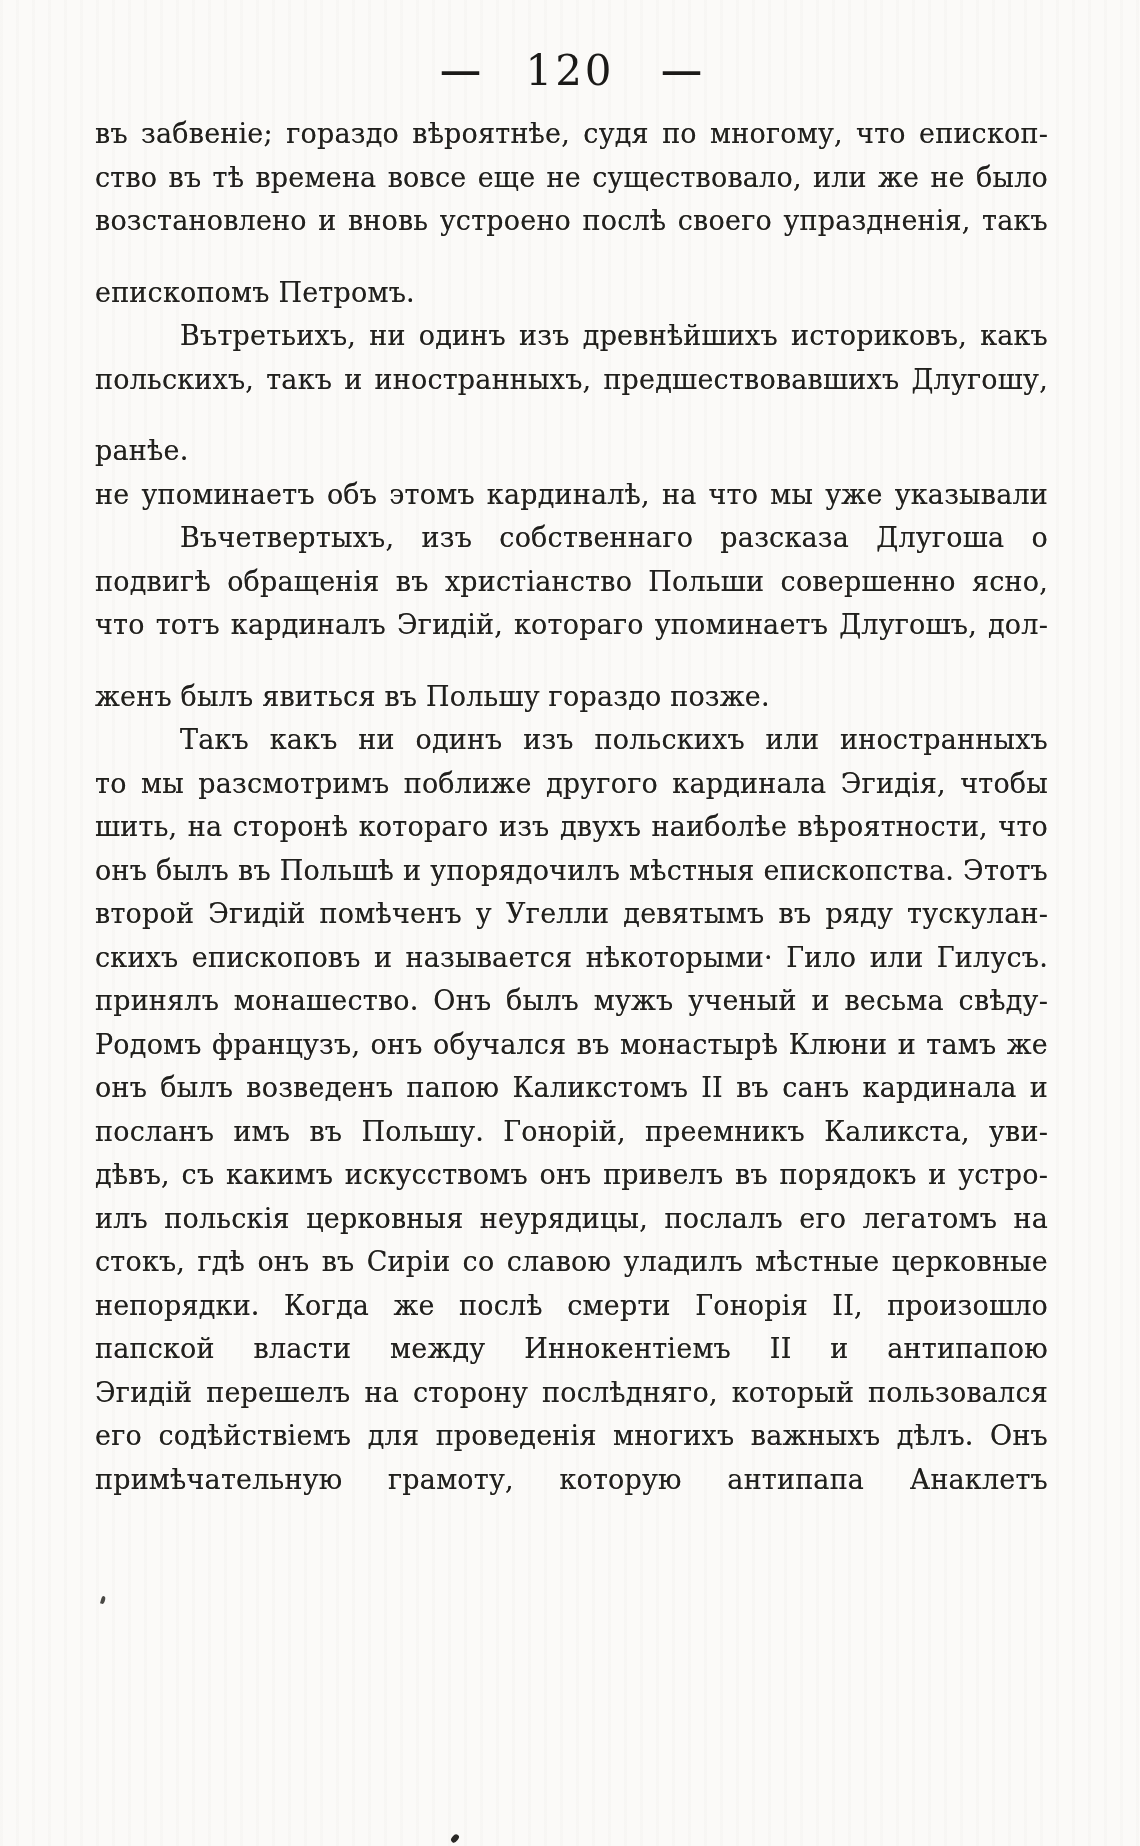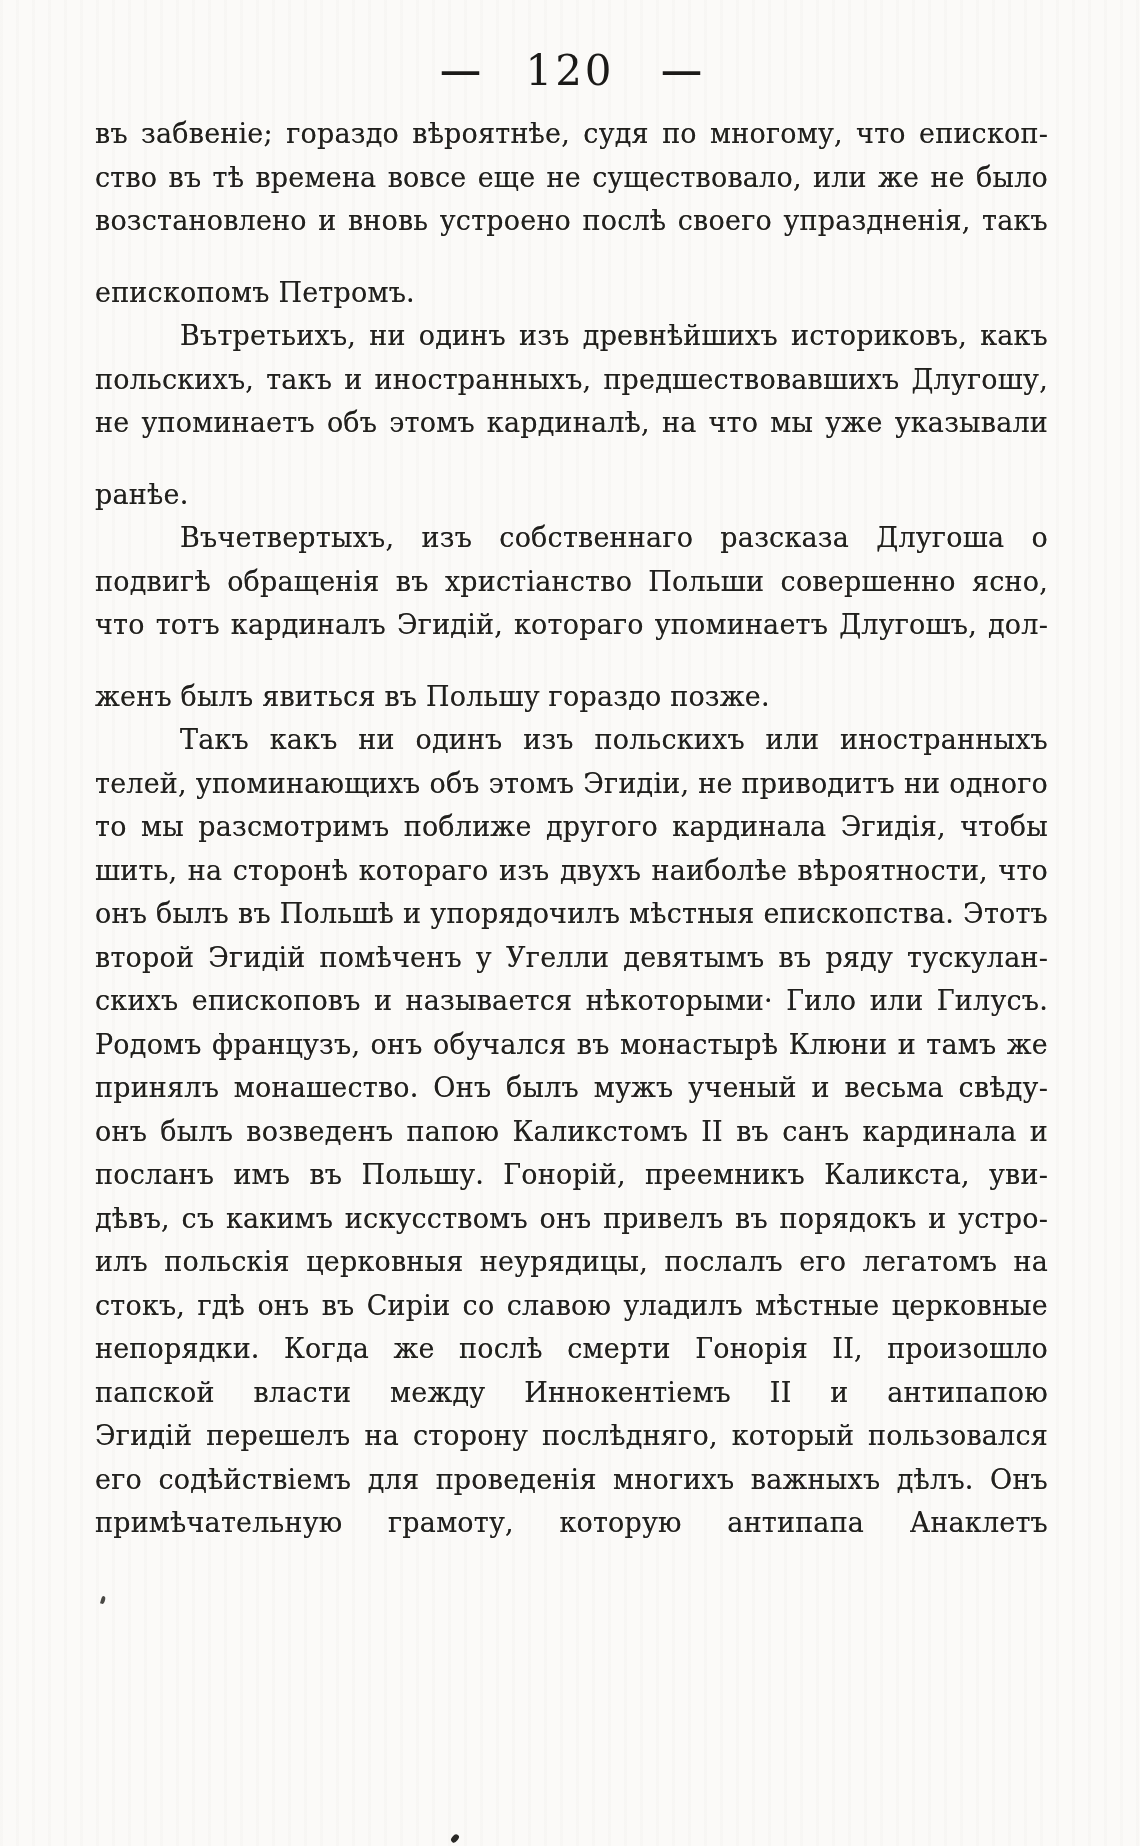--- a/index.html
+++ b/index.html
@@ -98,41 +98,40 @@
   <div class="paragraph">
     <div class="line">въ забвеніе; гораздо вѣроятнѣе, судя по многому, что епископ-</div>
     <div class="line">ство въ тѣ времена вовсе еще не существовало, или же не было</div>
     <div class="line">возстановлено и вновь устроено послѣ своего упраздненія, такъ</div>
     <div class="line end">епископомъ Петромъ.</div>
   </div>
 
   <div class="paragraph">
     <div class="line indent">Вътретьихъ, ни одинъ изъ древнѣйшихъ историковъ, какъ</div>
     <div class="line">польскихъ, такъ и иностранныхъ, предшествовавшихъ Длугошу,</div>
+    <div class="line end">ранѣе.</div>
     <div class="line">не упоминаетъ объ этомъ кардиналѣ, на что мы уже указывали</div>
-    <div class="line end">ранѣе.</div>
   </div>
 
   <div class="paragraph">
     <div class="line indent">Въчетвертыхъ, изъ собственнаго разсказа Длугоша о всемъ</div>
     <div class="line">подвигѣ обращенія въ христіанство Польши совершенно ясно,</div>
     <div class="line">что тотъ кардиналъ Эгидій, котораго упоминаетъ Длугошъ, дол-</div>
     <div class="line end">женъ былъ явиться въ Польшу гораздо позже.</div>
   </div>
 
   <div class="paragraph">
     <div class="line indent">Такъ какъ ни одинъ изъ польскихъ или иностранныхъ писа-</div>
-    <div class="line">телей, упоминающихъ объ этомъ Эгидіи, не приводитъ ни одного</div>
     <div class="line">то мы разсмотримъ поближе другого кардинала Эгидія, чтобы рѣ-</div>
     <div class="line">шить, на сторонѣ котораго изъ двухъ наиболѣе вѣроятности, что</div>
     <div class="line">онъ былъ въ Польшѣ и упорядочилъ мѣстныя епископства. Этотъ</div>
     <div class="line">второй Эгидій помѣченъ у Угелли девятымъ въ ряду тускулан-</div>
     <div class="line">скихъ епископовъ и называется нѣкоторыми· Гило или Гилусъ.</div>
+    <div class="line">принялъ монашество. Онъ былъ мужъ ученый и весьма свѣду-</div>
     <div class="line">Родомъ французъ, онъ обучался въ монастырѣ Клюни и тамъ же</div>
-    <div class="line">принялъ монашество. Онъ былъ мужъ ученый и весьма свѣду-</div>
     <div class="line">онъ былъ возведенъ папою Каликстомъ II въ санъ кардинала и</div>
     <div class="line">посланъ имъ въ Польшу. Гонорій, преемникъ Каликста, уви-</div>
     <div class="line">дѣвъ, съ какимъ искусствомъ онъ привелъ въ порядокъ и устро-</div>
     <div class="line">илъ польскія церковныя неурядицы, послалъ его легатомъ на Во-</div>
     <div class="line">стокъ, гдѣ онъ въ Сиріи со славою уладилъ мѣстные церковные</div>
     <div class="line">непорядки. Когда же послѣ смерти Гонорія II, произошло раздвоеніе</div>
     <div class="line">папской власти между Иннокентіемъ II и антипапою Анаклетомъ,</div>
     <div class="line">Эгидій перешелъ на сторону послѣдняго, который пользовался</div>
     <div class="line">его содѣйствіемъ для проведенія многихъ важныхъ дѣлъ. Онъ</div>
     <div class="line">примѣчательную грамоту, которую антипапа Анаклетъ отправилъ</div>

